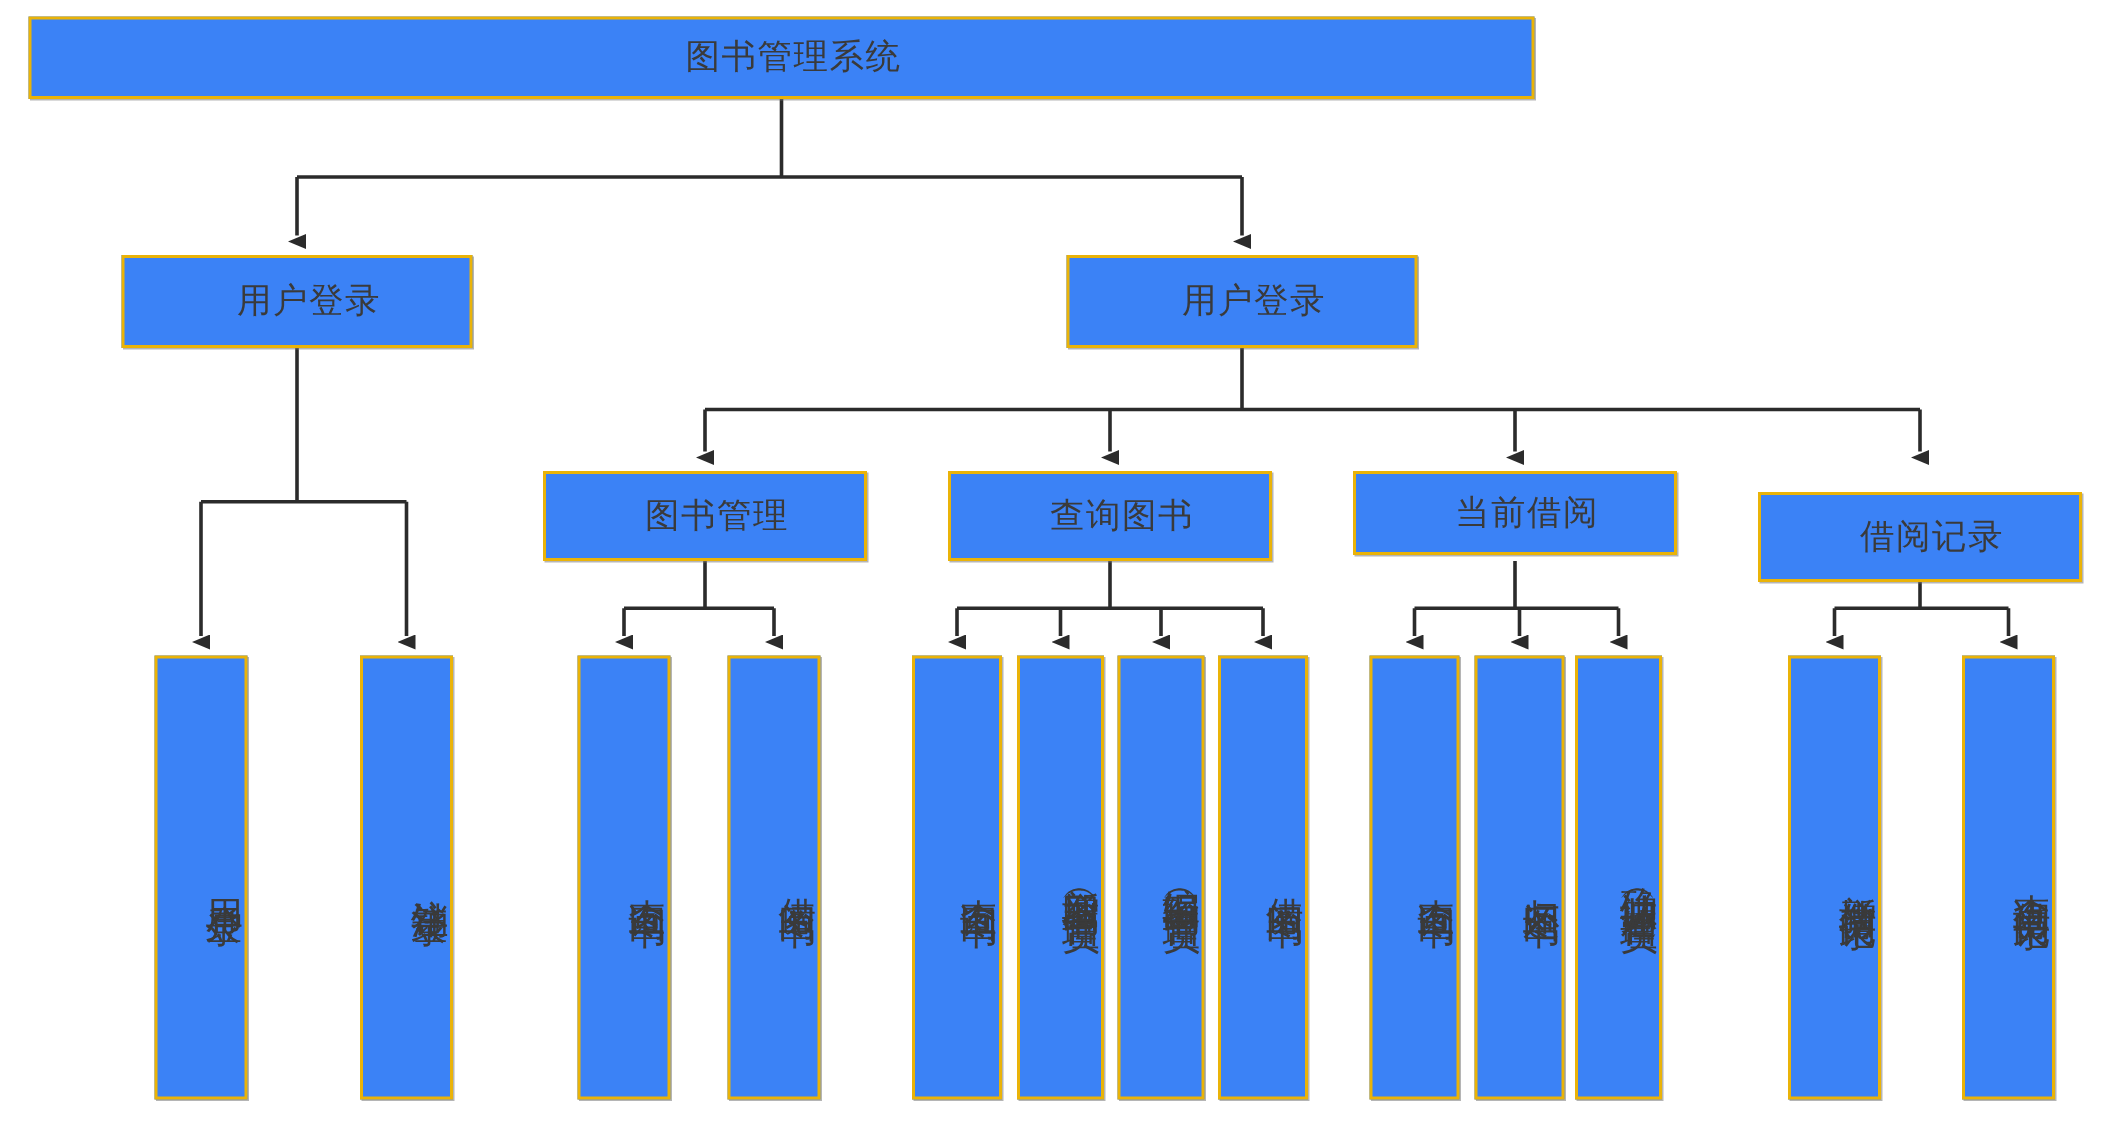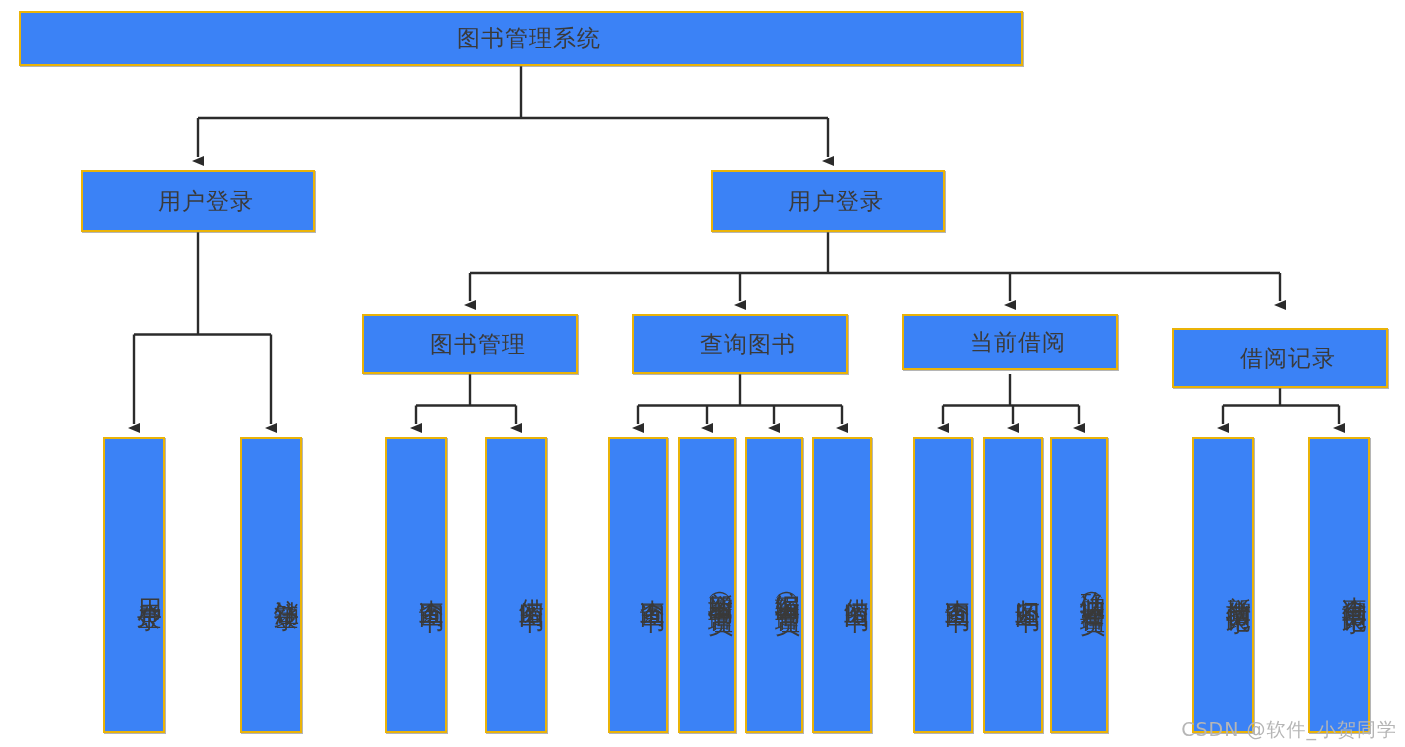--- a/index.html
+++ b/index.html
@@ -167,14 +167,13 @@
         <span class="vlabel">确认归还（管理员）</span>
       </div>
       <div class="node vert" style="left: 1192px; top: 437px; width: 62px; height: 296px;">
         <span class="vlabel">新增借阅记录</span>
       </div>
       <div class="node vert" style="left: 1308px; top: 437px; width: 62px; height: 296px;">
         <span class="vlabel">查询借阅记录</span>
       </div>
     </div>
 
-  <div id="watermark">CSDN @软件_小贺同学</div>
 </div>
 
 </body></html>

